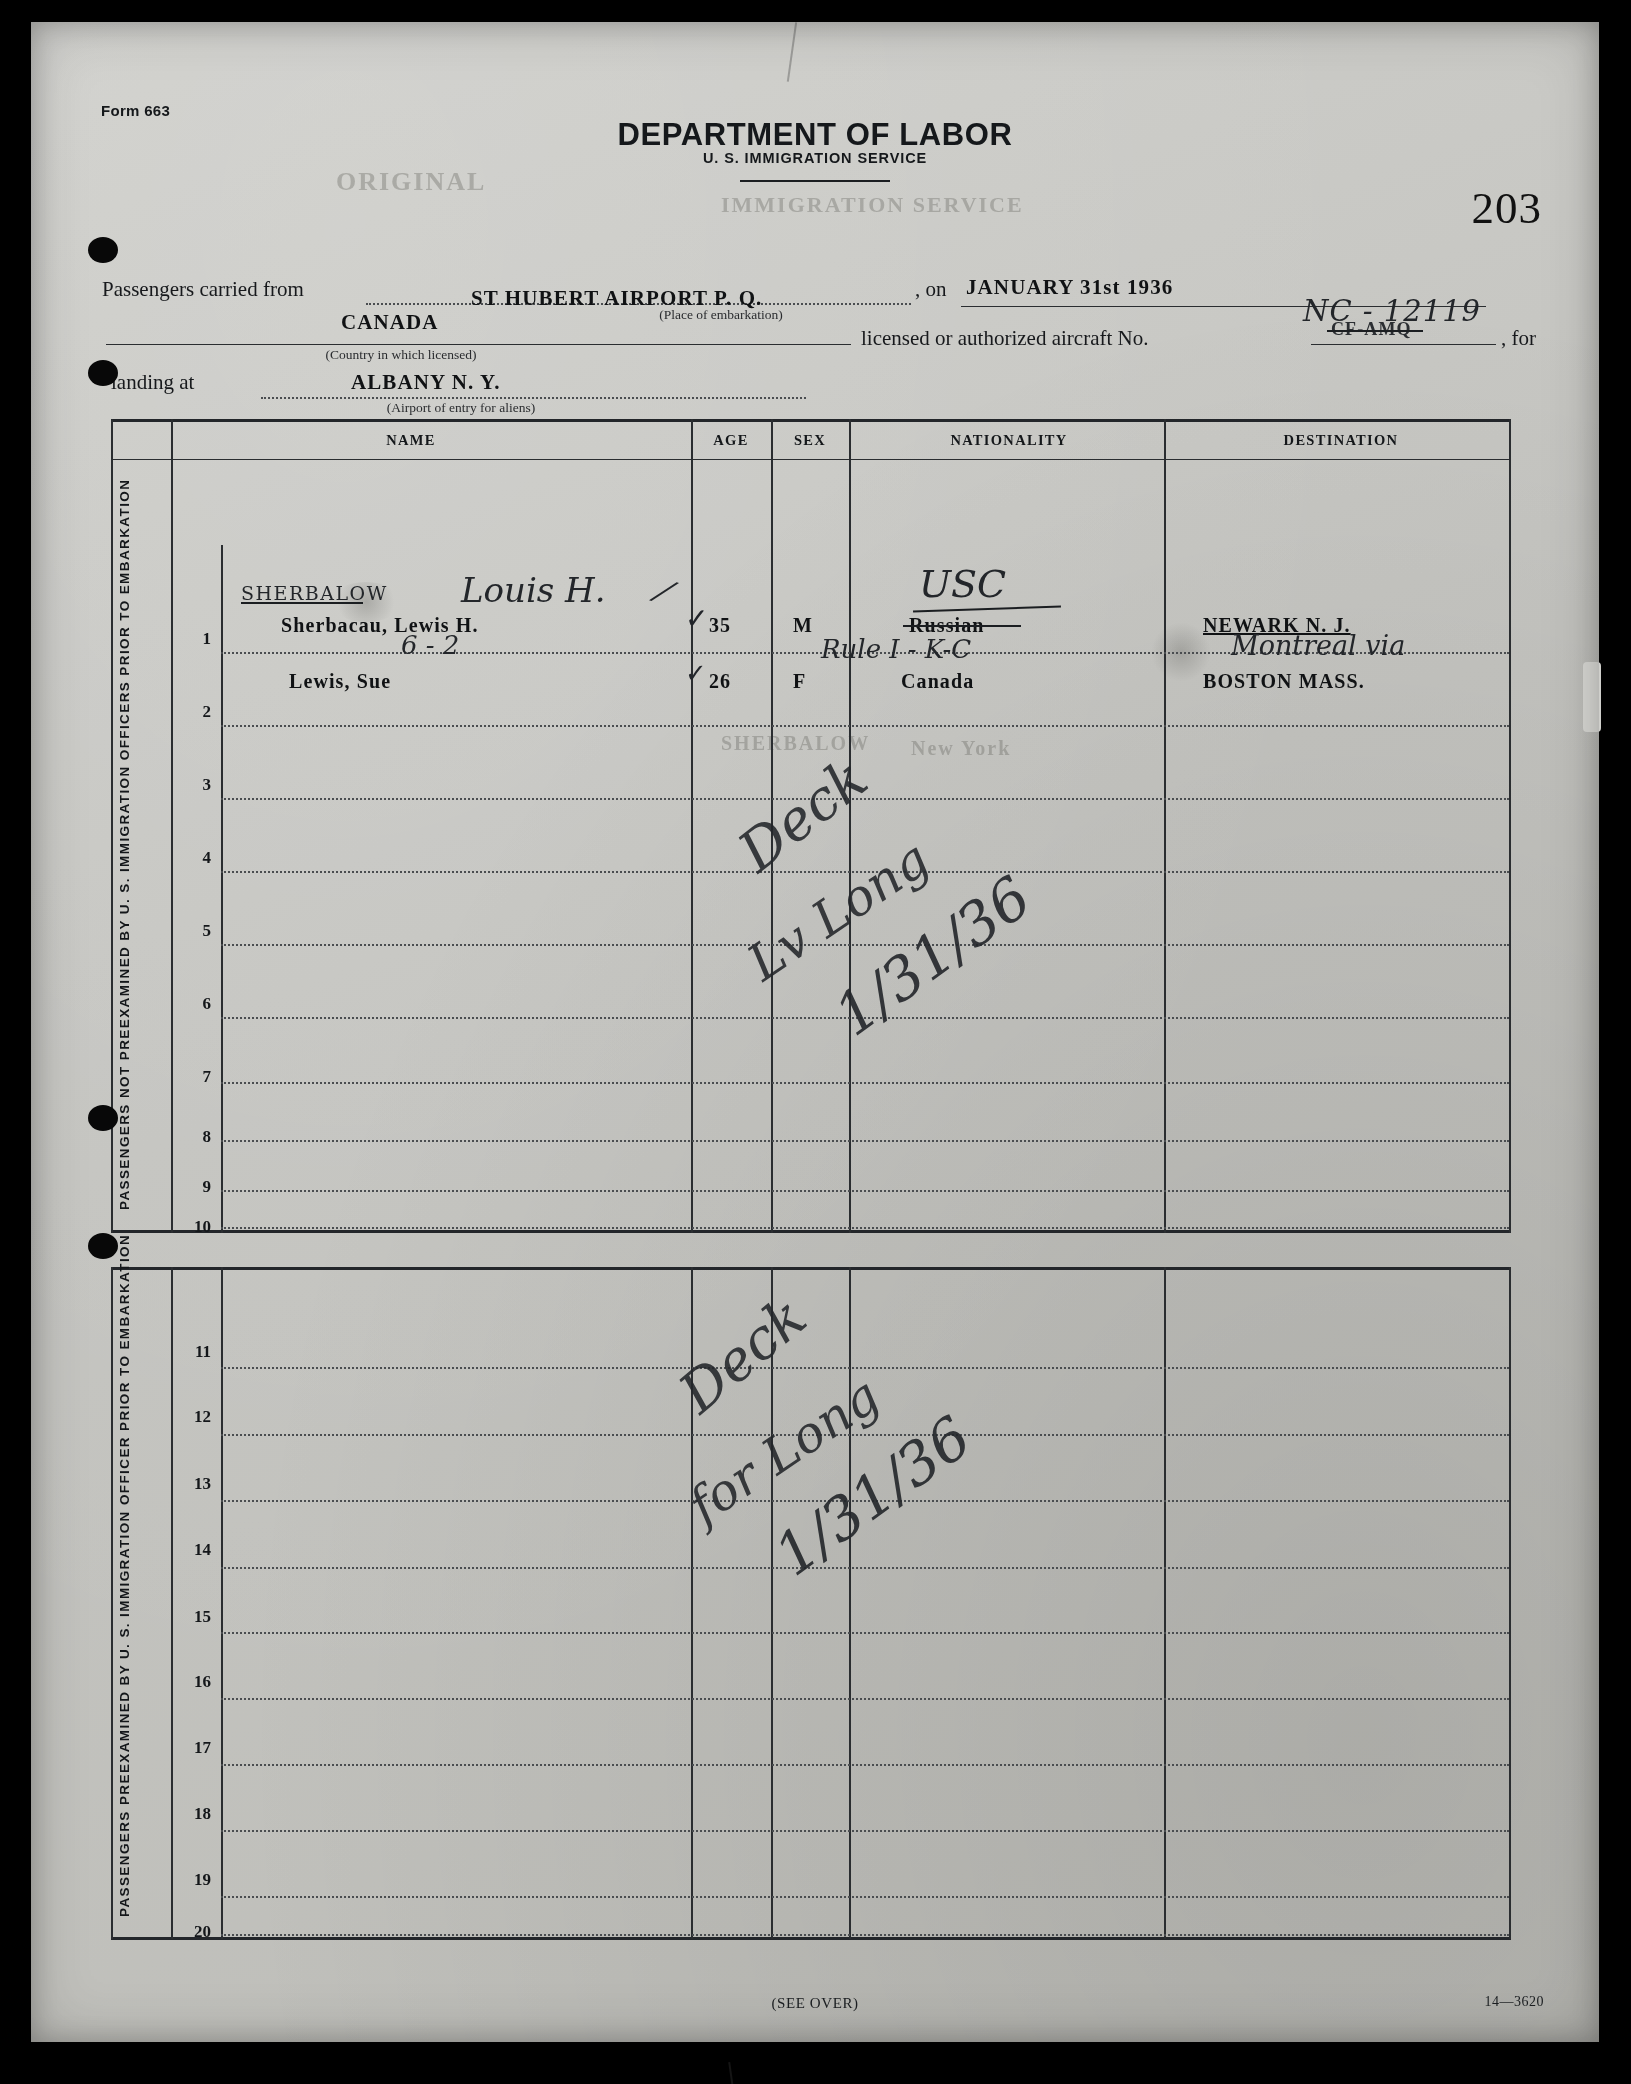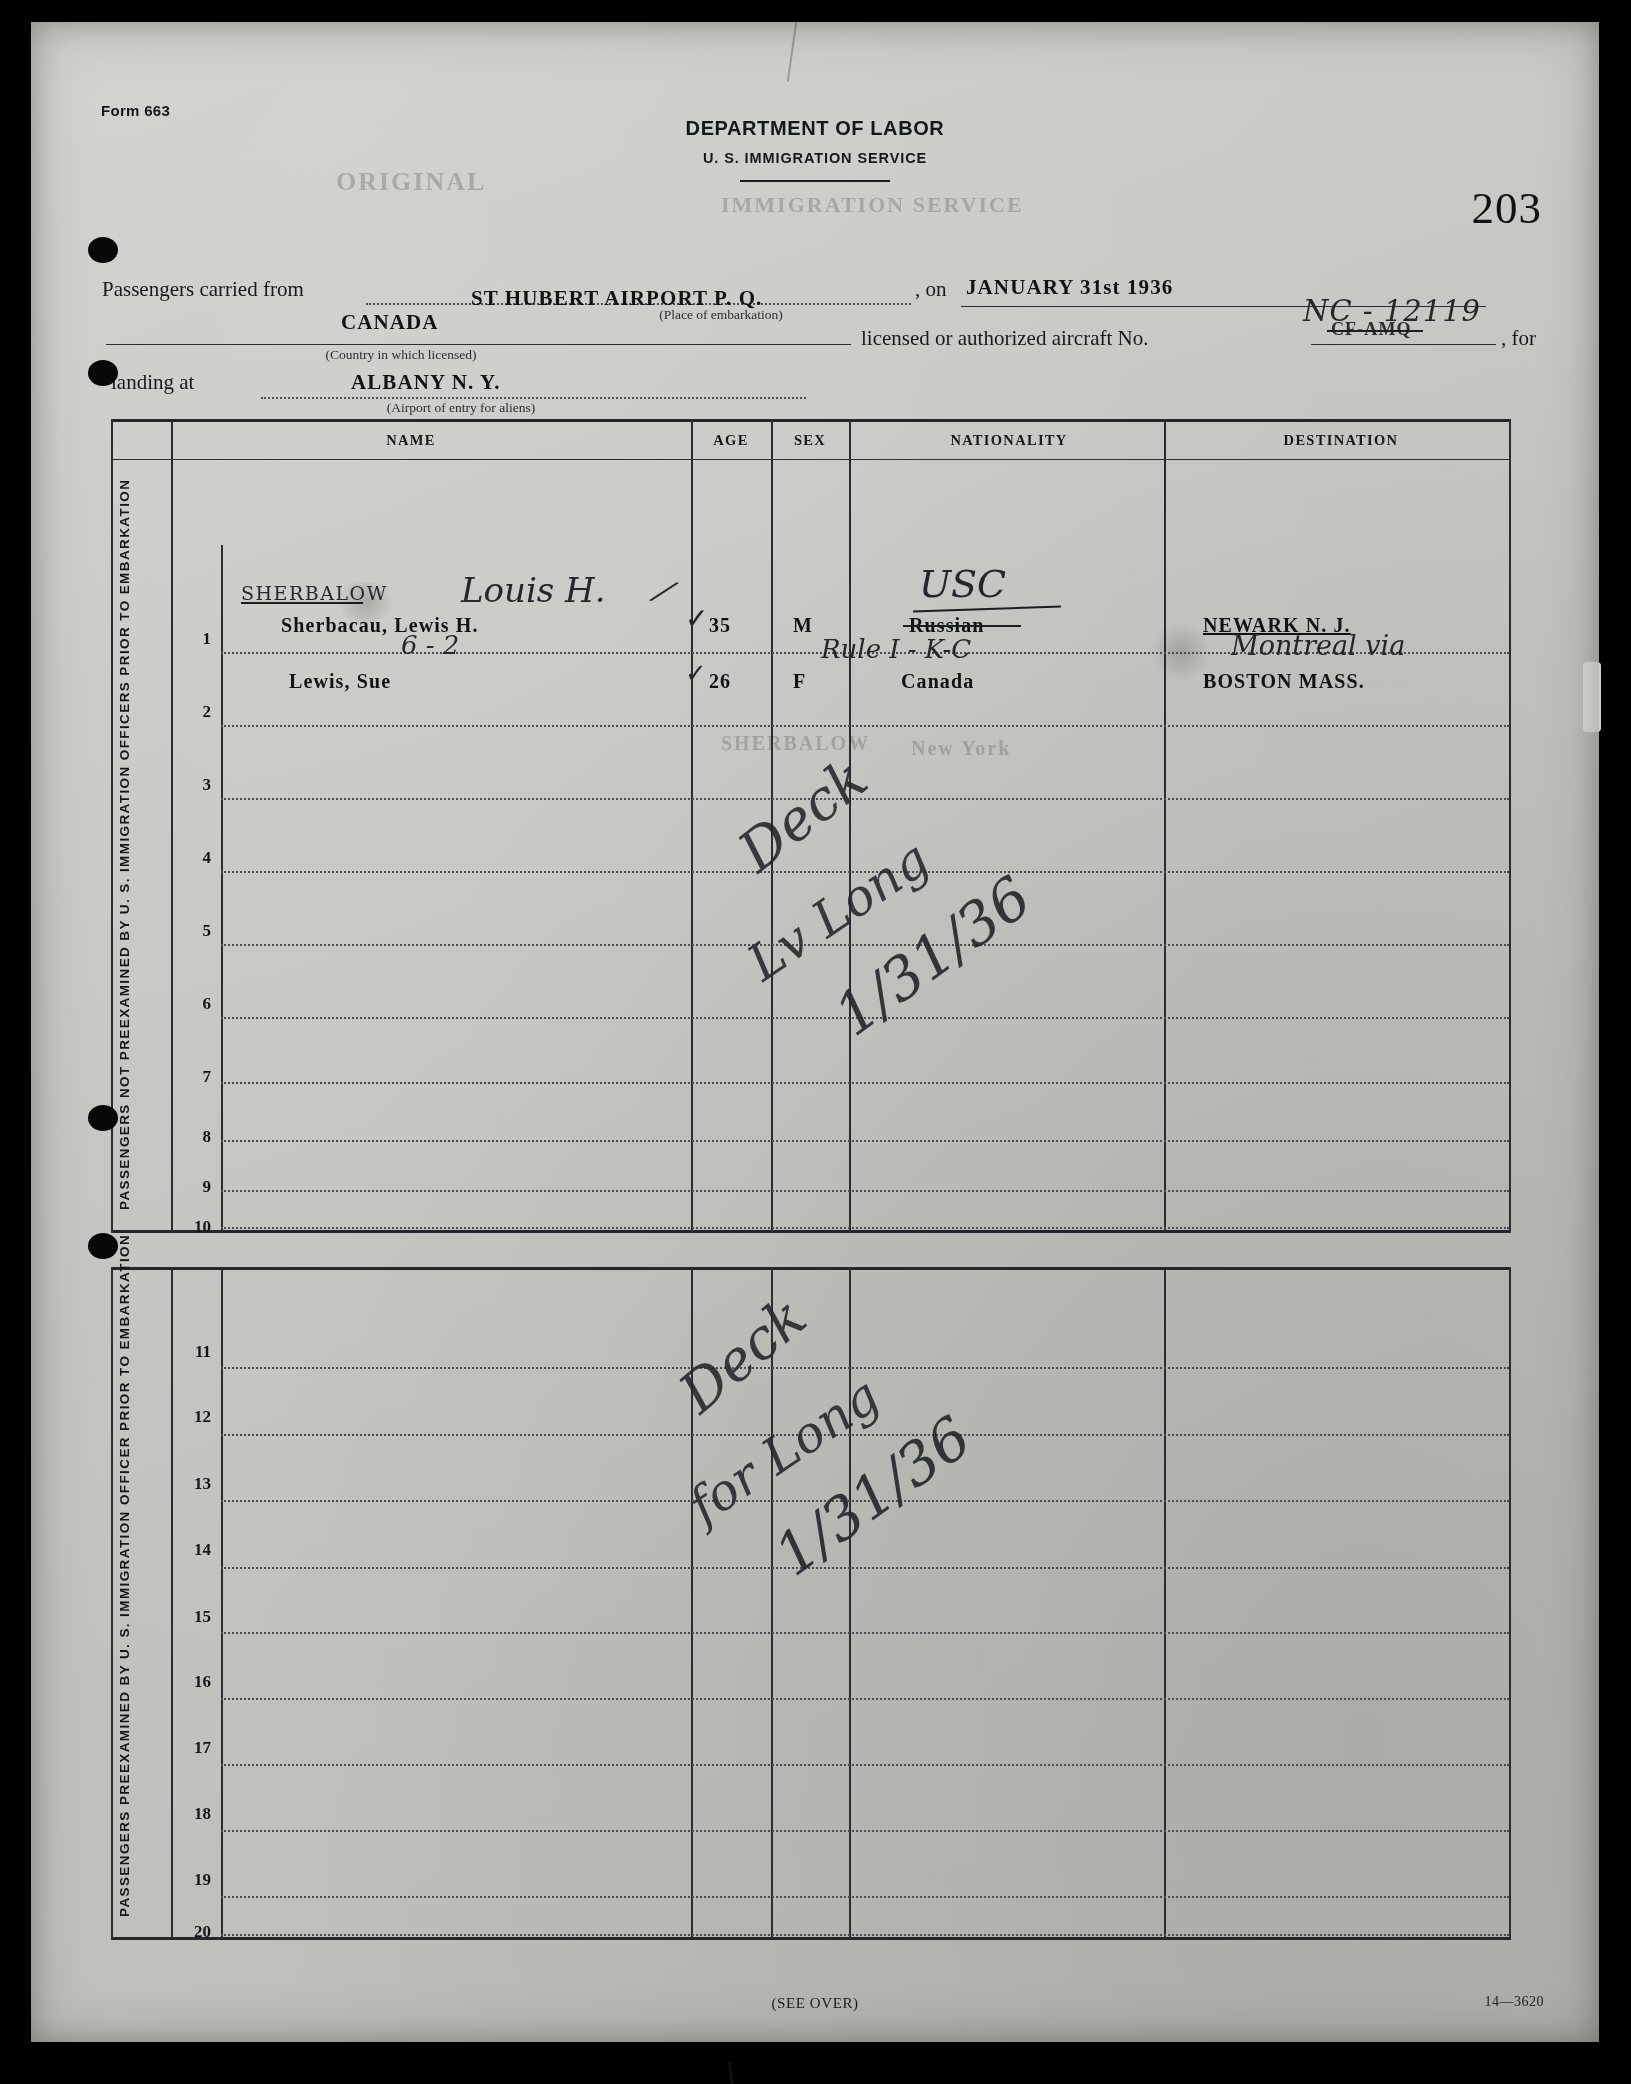--- a/index.html
+++ b/index.html
@@ -20,21 +20,21 @@
   .edge-right{position:absolute;right:-2px;top:640px;width:18px;height:70px;background:#cfcfcb;border-radius:4px;}
   .edge-shadow{position:absolute;left:0;top:0;right:0;bottom:0;box-shadow:inset 0 0 26px rgba(0,0,0,0.22);pointer-events:none;}
 
   .crease{position:absolute;left:760px;top:0;width:2px;height:60px;background:rgba(60,60,60,.35);transform:rotate(8deg);}
   .crease2{position:absolute;left:700px;top:2040px;width:2px;height:40px;background:rgba(60,60,60,.35);transform:rotate(-8deg);}
 
   
   .punch{position:absolute;width:30px;height:26px;background:#080808;border-radius:50%;}
 
   .formno{position:absolute;left:70px;top:80px;font-size:15px;font-weight:bold;letter-spacing:.3px;color:#15181b;}
-  .dept{position:absolute;left:0;right:0;top:95px;text-align:center;font-size:20px;font-weight:bold;letter-spacing:.6px;color:#15181b;}
+  .dept{position:absolute;left:0;right:0;top:95px;text-align:center;font-size:31px;font-weight:bold;letter-spacing:.6px;color:#15181b;}
   .svc{position:absolute;left:0;right:0;top:128px;text-align:center;font-size:14.5px;font-weight:bold;letter-spacing:.9px;color:#15181b;}
   .rule-short{position:absolute;left:50%;top:158px;width:150px;margin-left:-75px;height:2px;background:#1b1e21;}
   .mlist{position:absolute;left:0;right:0;top:178px;text-align:center;font-family:"Liberation Serif",serif;font-size:40px;font-weight:bold;letter-spacing:3px;color:#121517;}
   .pagenum{position:absolute;right:57px;top:160px;font-family:"Liberation Serif",serif;font-size:45px;color:#111;letter-spacing:1px;}
 
   
   .ghost{position:absolute;color:rgba(90,90,85,.33);font-weight:bold;font-family:"Liberation Serif",serif;letter-spacing:2px;}
   .line{position:absolute;height:1px;background:#2a2d30;}
   .dotline{position:absolute;height:0;border-bottom:2px dotted #4a4d50;}
 

